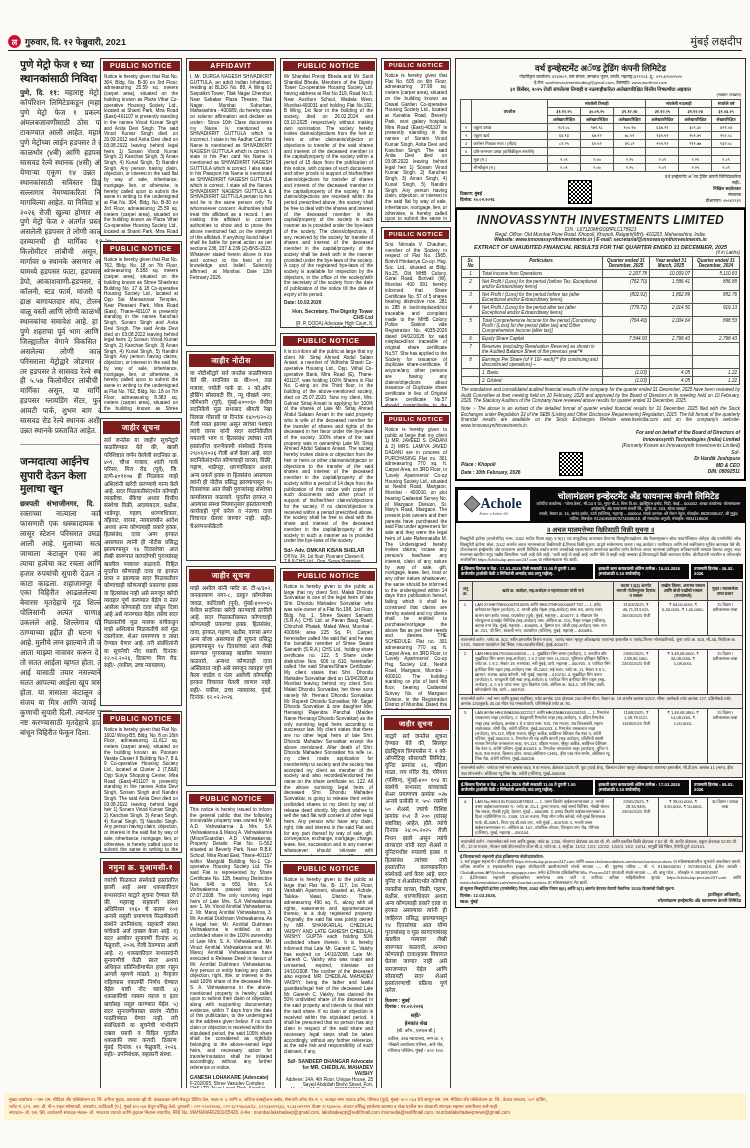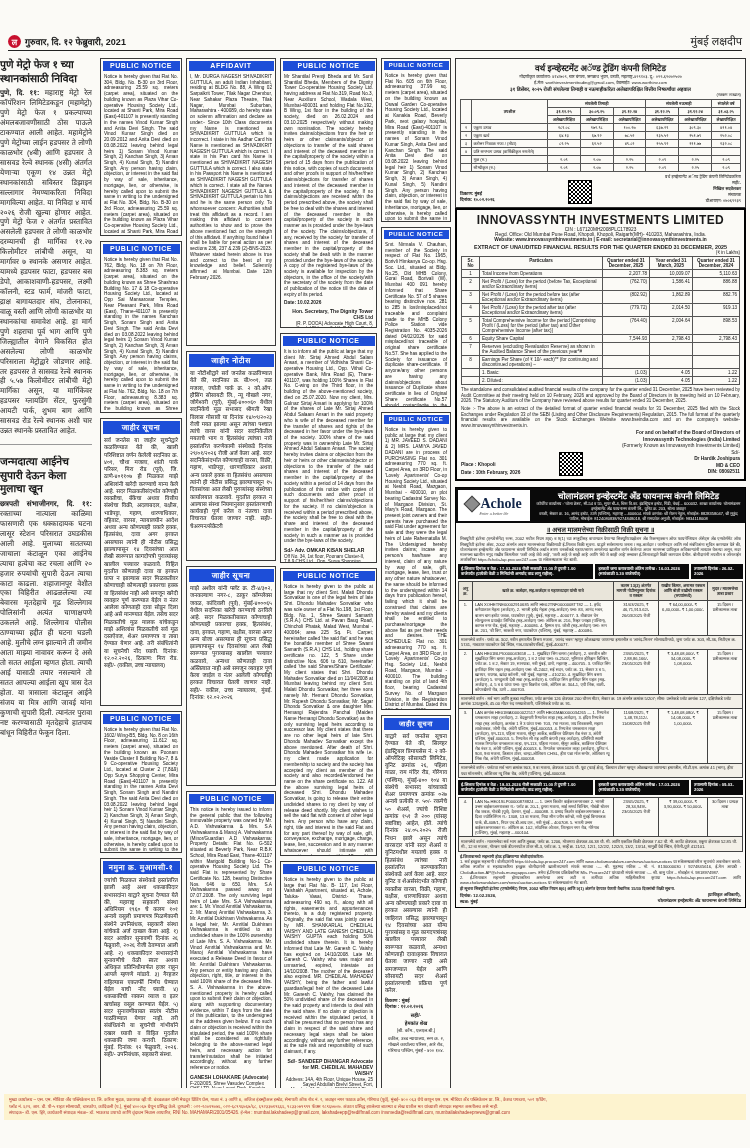--- a/index.html
+++ b/index.html
@@ -8,35 +8,35 @@
   
   .masthead{position:absolute;top:26px;left:8px;right:8px;height:22px;border-bottom:1.5px solid #222;
             display:flex;justify-content:space-between;align-items:flex-end;padding-bottom:2px;}
   .mh-left{display:flex;align-items:center;gap:4px;}
   .logo{width:13px;height:13px;border-radius:50%;background:#c8102e;color:#fff;font-size:8px;font-weight:bold;
         display:flex;align-items:center;justify-content:center;}
   .mh-date{font-size:9px;font-weight:bold;}
   .mh-edition{font-size:11px;font-weight:normal;}
   
   .col{position:absolute;top:58px;height:1030px;overflow:hidden;}
-  .c1{left:0;width:92px;}
+  .c1{left:20px;width:92px;}
   .c2{left:100px;width:82px;}
   .c3{left:186px;width:90px;}
   .c4{left:280px;width:97px;}
   .c5{left:381px;width:70px;}
   .rp{left:455px;width:291px;}
   
   .headline{font-size:10.5px;font-weight:bold;line-height:1.3;margin:0 0 3px 0;}
   .story-body{font-size:7.2px;line-height:1.38;text-align:justify;}
   .dateline{font-weight:bold;}
   .story{margin-bottom:10px;border-bottom:1px solid #999;padding-bottom:8px;}
   .story:last-child{border-bottom:none;}
   
   .box{border:1px solid #3a3a3a;margin-bottom:5px;overflow:hidden;background:#fdfcf8;}
-  .nh{background:#1d4ed8;color:#fff;font-weight:bold;text-align:center;font-size:7px;
+  .nh{background:#7f1d1d;color:#fff;font-weight:bold;text-align:center;font-size:7px;
       letter-spacing:.6px;padding:1.5px 0;margin:1.5px;}
   .nhm{font-size:7.5px;}
   .nb{font-size:4.7px;line-height:1.22;text-align:justify;padding:2px 3px;color:#111;}
   .nbm{font-size:5.6px;line-height:1.3;}
   .sig{font-size:5px;font-weight:bold;text-align:right;padding:1px 3px;}
   .sig-addr{font-size:4.6px;text-align:right;padding:0 3px 2px;}
   .sig-c{text-align:center;}
   .datesm{font-size:4.8px;font-weight:bold;padding:0 3px 2px;display:flex;justify-content:space-between;}
   
   .worth{border:1px solid #333;padding:3px 4px;}
@@ -48,21 +48,21 @@
   table.wt th,table.wt td{border:0.5px solid #555;font-size:4.2px;padding:1px 1.5px;text-align:center;vertical-align:middle;}
   table.wt td.lbl{text-align:left;}
   .w-foot{display:flex;justify-content:space-between;align-items:flex-end;margin-top:2px;}
   .w-place{font-size:4.5px;font-weight:bold;line-height:1.5;}
   .w-sign{font-size:4.3px;text-align:right;line-height:1.4;}
   .qr{width:22px;height:22px;background:
       repeating-linear-gradient(0deg,#000 0 2px,#fff 2px 4px),
       repeating-linear-gradient(90deg,#000 0 2px,#fff 2px 4px);
       background-blend-mode:difference;border:1px solid #000;}
   
-  .innov{border:2px solid #000;padding:3px 4px;margin-bottom:6px;}
+  .innov{border:2px solid #000;padding:3px 4px;margin-bottom:6px;font-style:italic;}
   .i-title{font-size:12px;font-weight:bold;text-align:center;letter-spacing:.4px;}
   .i-line{font-size:4.8px;text-align:center;}
   .i-extract{font-size:5.4px;font-weight:bold;text-align:center;margin-top:2px;}
   .i-unit{font-size:4.6px;text-align:right;}
   table.it{width:100%;border-collapse:collapse;margin-top:1px;}
   table.it th,table.it td{border:0.5px solid #555;font-size:4.6px;padding:1px 2px;vertical-align:top;}
   table.it th{text-align:center;}
   table.it td.num{text-align:right;white-space:nowrap;}
   table.it td.sr{text-align:center;}
   .i-note{font-size:4.5px;text-align:justify;line-height:1.25;margin-top:2px;}

